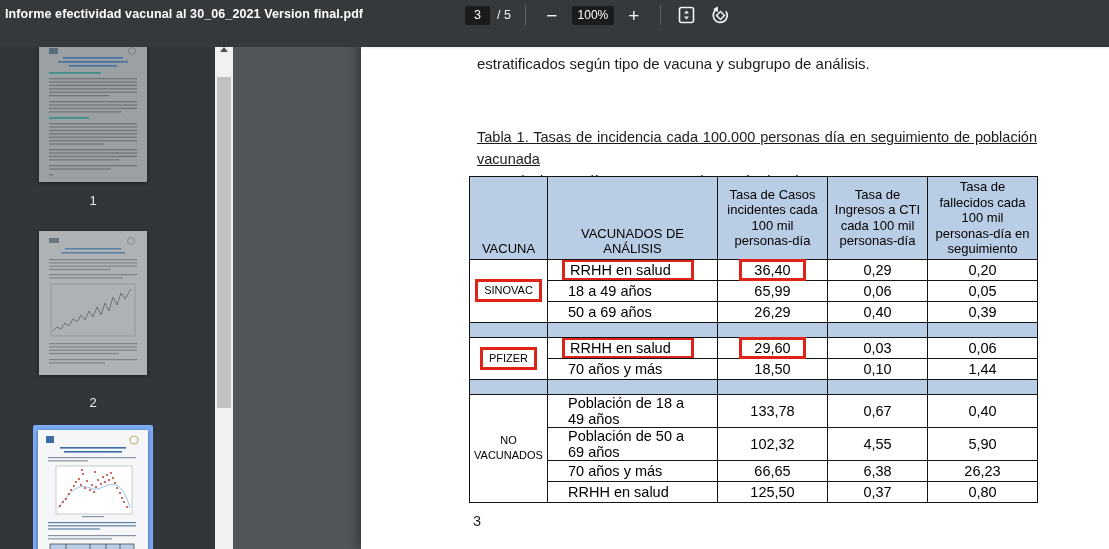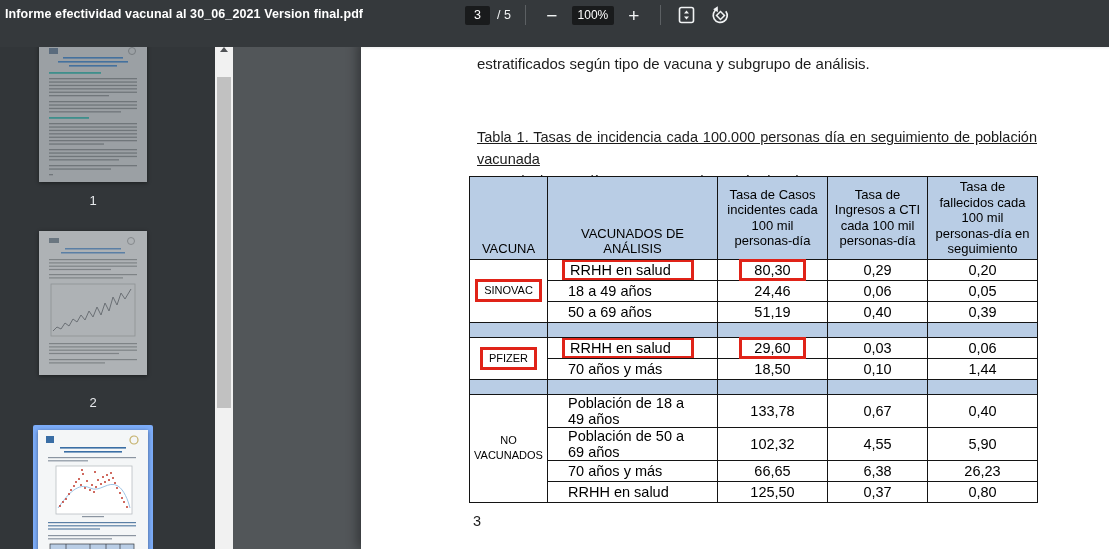--- a/index.html
+++ b/index.html
@@ -298,34 +298,34 @@
           <tbody>
 
             <tr>
               <td class="vac" rowspan="3">
                 <span class="rb rb-vac">SINOVAC</span>
               </td>
               <td class="sub">
                 <span class="rb rb-row">RRHH en salud</span>
               </td>
               <td class="num">
-                <span class="rb rb-num">80,30</span>
+                <span class="rb rb-num">36,40</span>
               </td>
               <td class="num">0,29</td>
               <td class="num">0,20</td>
             </tr>
             <tr>
               <td class="sub">18 a 49 años</td>
-              <td class="num">24,46</td>
+              <td class="num">65,99</td>
               <td class="num">0,06</td>
               <td class="num">0,05</td>
             </tr>
             <tr>
               <td class="sub">50 a 69 años</td>
-              <td class="num">51,19</td>
+              <td class="num">26,29</td>
               <td class="num">0,40</td>
               <td class="num">0,39</td>
             </tr>
             <tr class="sep">
               <td></td>
                 <td></td>
                 <td></td>
                 <td></td>
                 <td></td>
             </tr>

